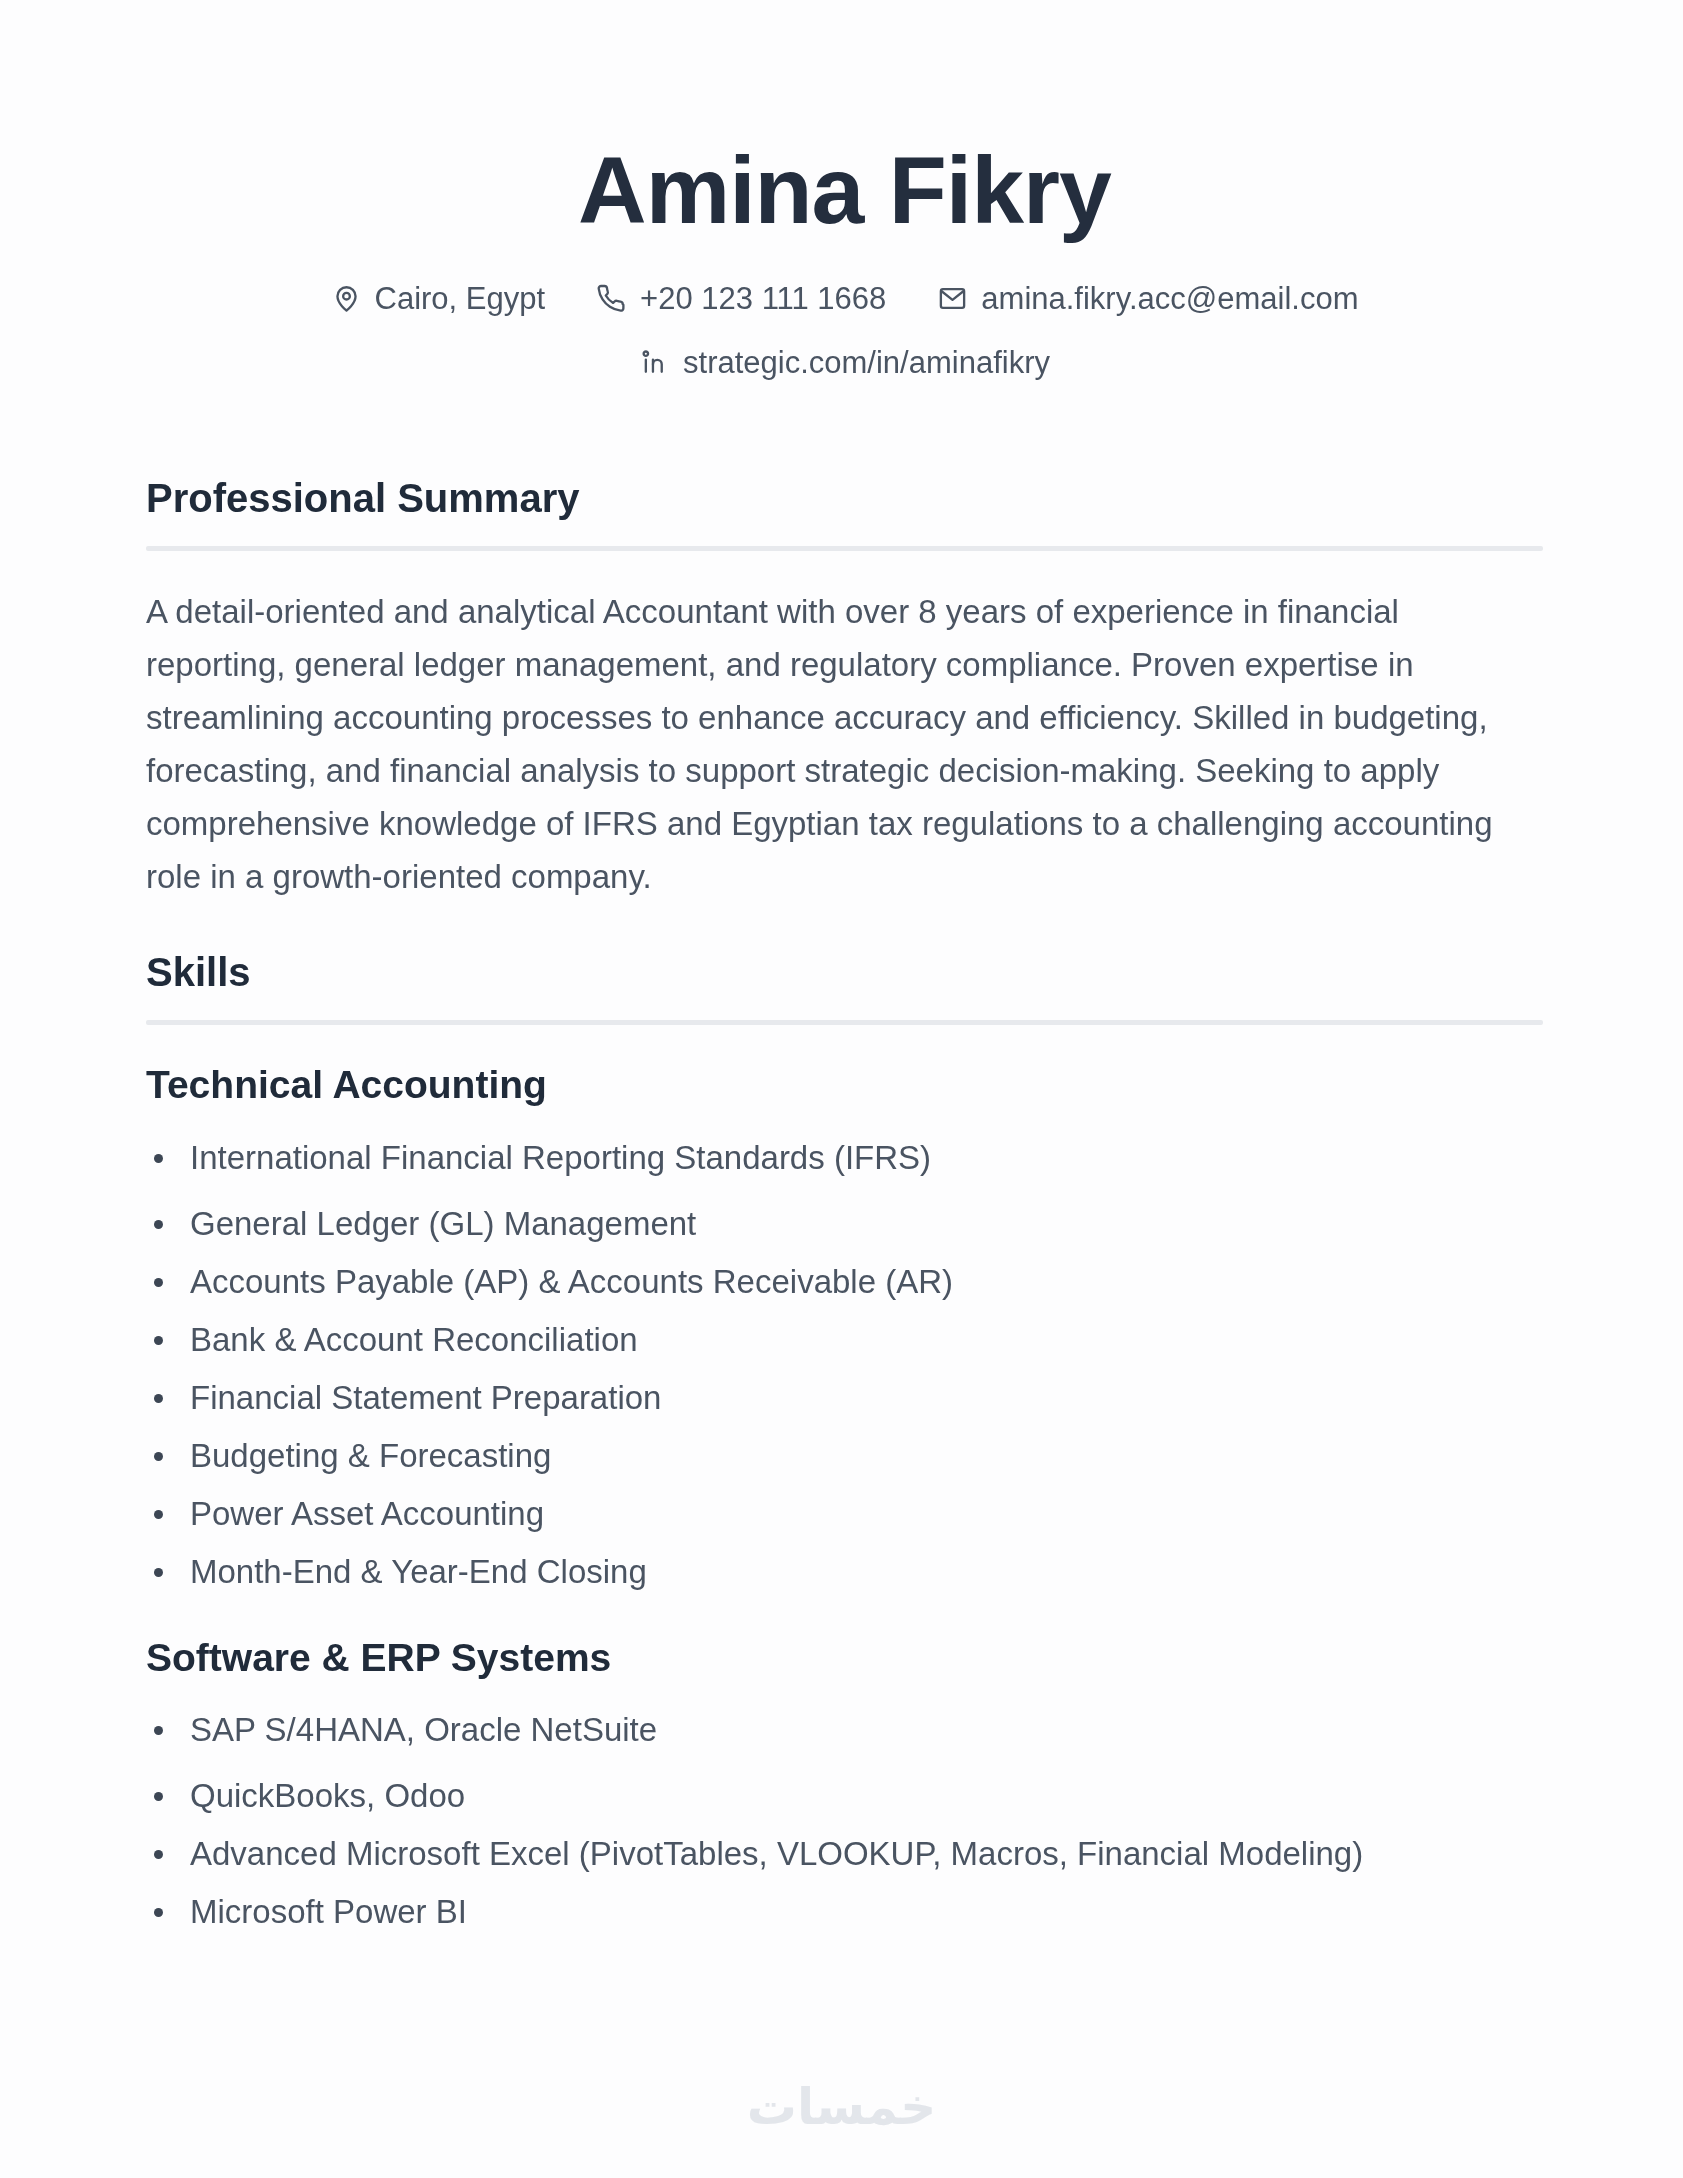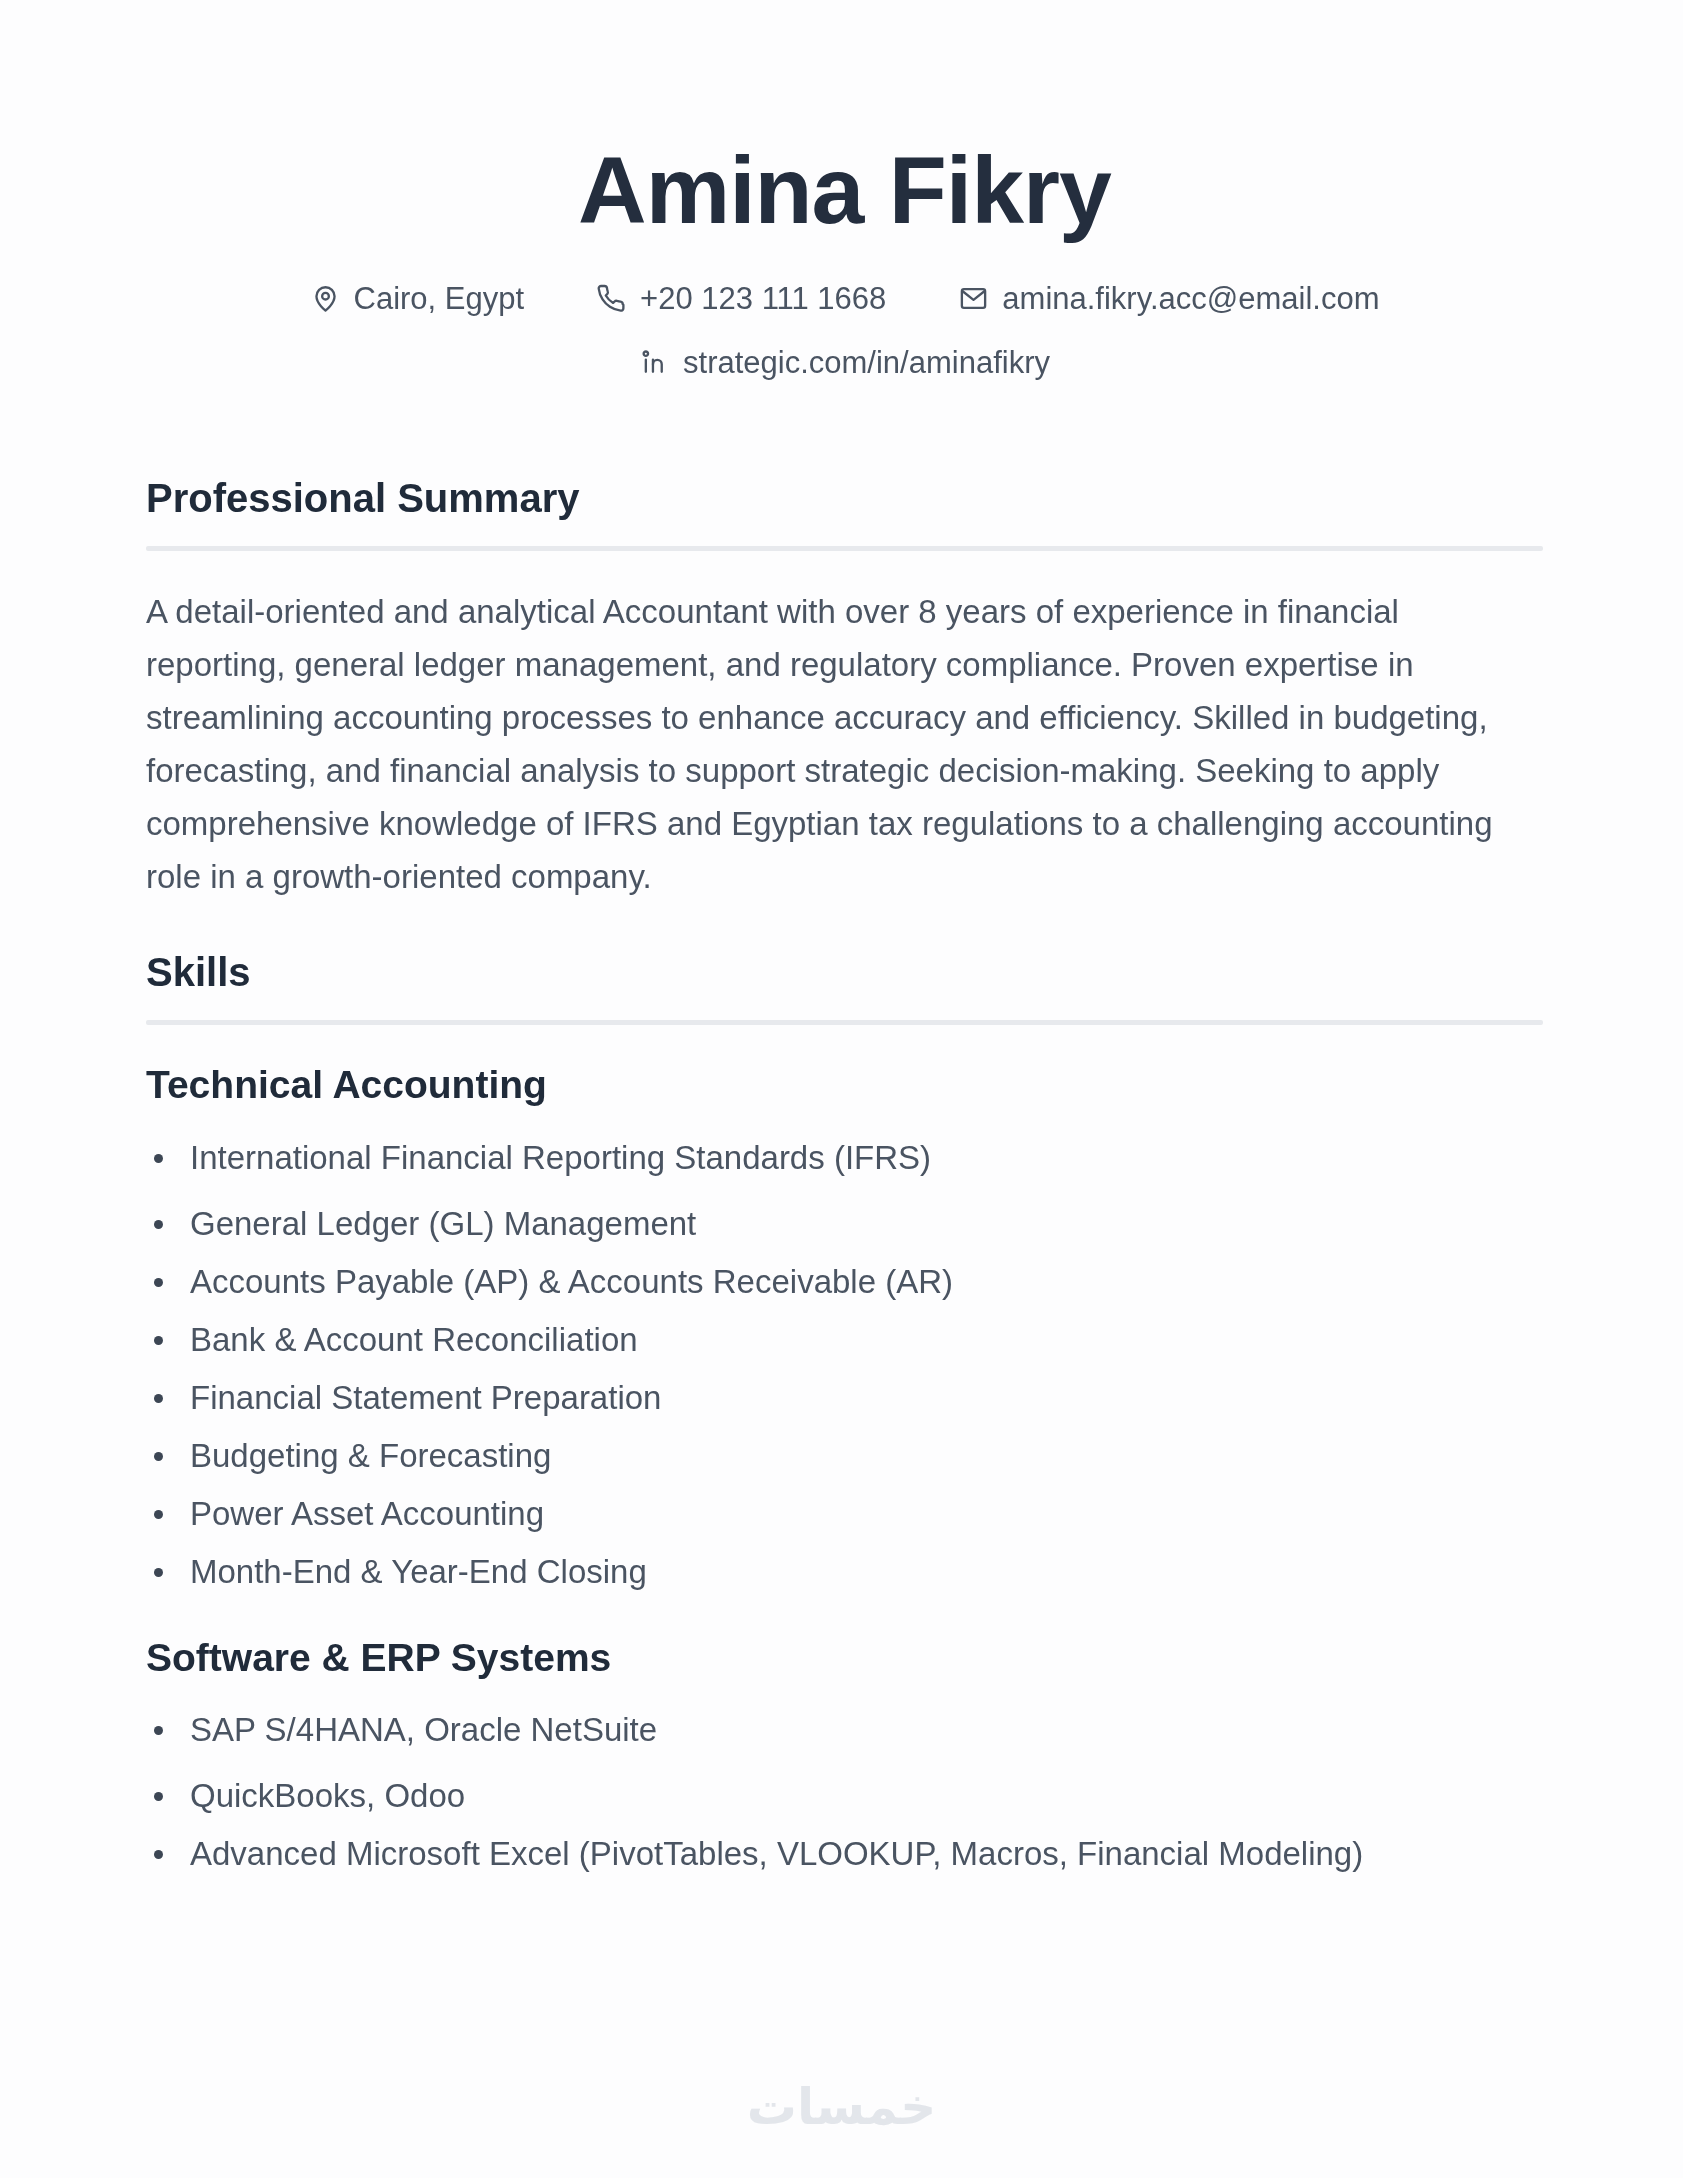--- a/index.html
+++ b/index.html
@@ -22,21 +22,21 @@
     font-size: 95px;
     line-height: 1.05;
     font-weight: 700;
     letter-spacing: -1px;
     color: #242e3e;
   }
   .contact-row {
     display: flex;
     justify-content: center;
     align-items: center;
-    column-gap: 72px;
+    column-gap: 51px;
     font-size: 31px;
     color: #4a5462;
   }
   .contact-row.primary { margin-top: 40px; }
   .contact-row.secondary { margin-top: 28px; }
   .contact-item { display: flex; align-items: center; column-gap: 13px; }
   .contact-item svg { width: 31px; height: 31px; stroke: #4a5462; flex: 0 0 auto; }
 
   
   h2.section-title {
@@ -176,20 +176,21 @@
             <li>Month-End &amp; Year-End Closing</li>
           </ul>
       </div>
 
       <div class="skill-group second">
         <h3 class="group-heading">Software &amp; ERP Systems</h3>
         <ul class="skill-list">
             <li>SAP S/4HANA, Oracle NetSuite</li>
             <li>QuickBooks, Odoo</li>
             <li>Advanced Microsoft Excel (PivotTables, VLOOKUP, Macros, Financial Modeling)</li>
+            <li>Microsoft Power BI</li>
           </ul>
       </div>
     </section>
 
   </div>
 
   <div class="watermark">خمسات</div>
 </div>
 
 

